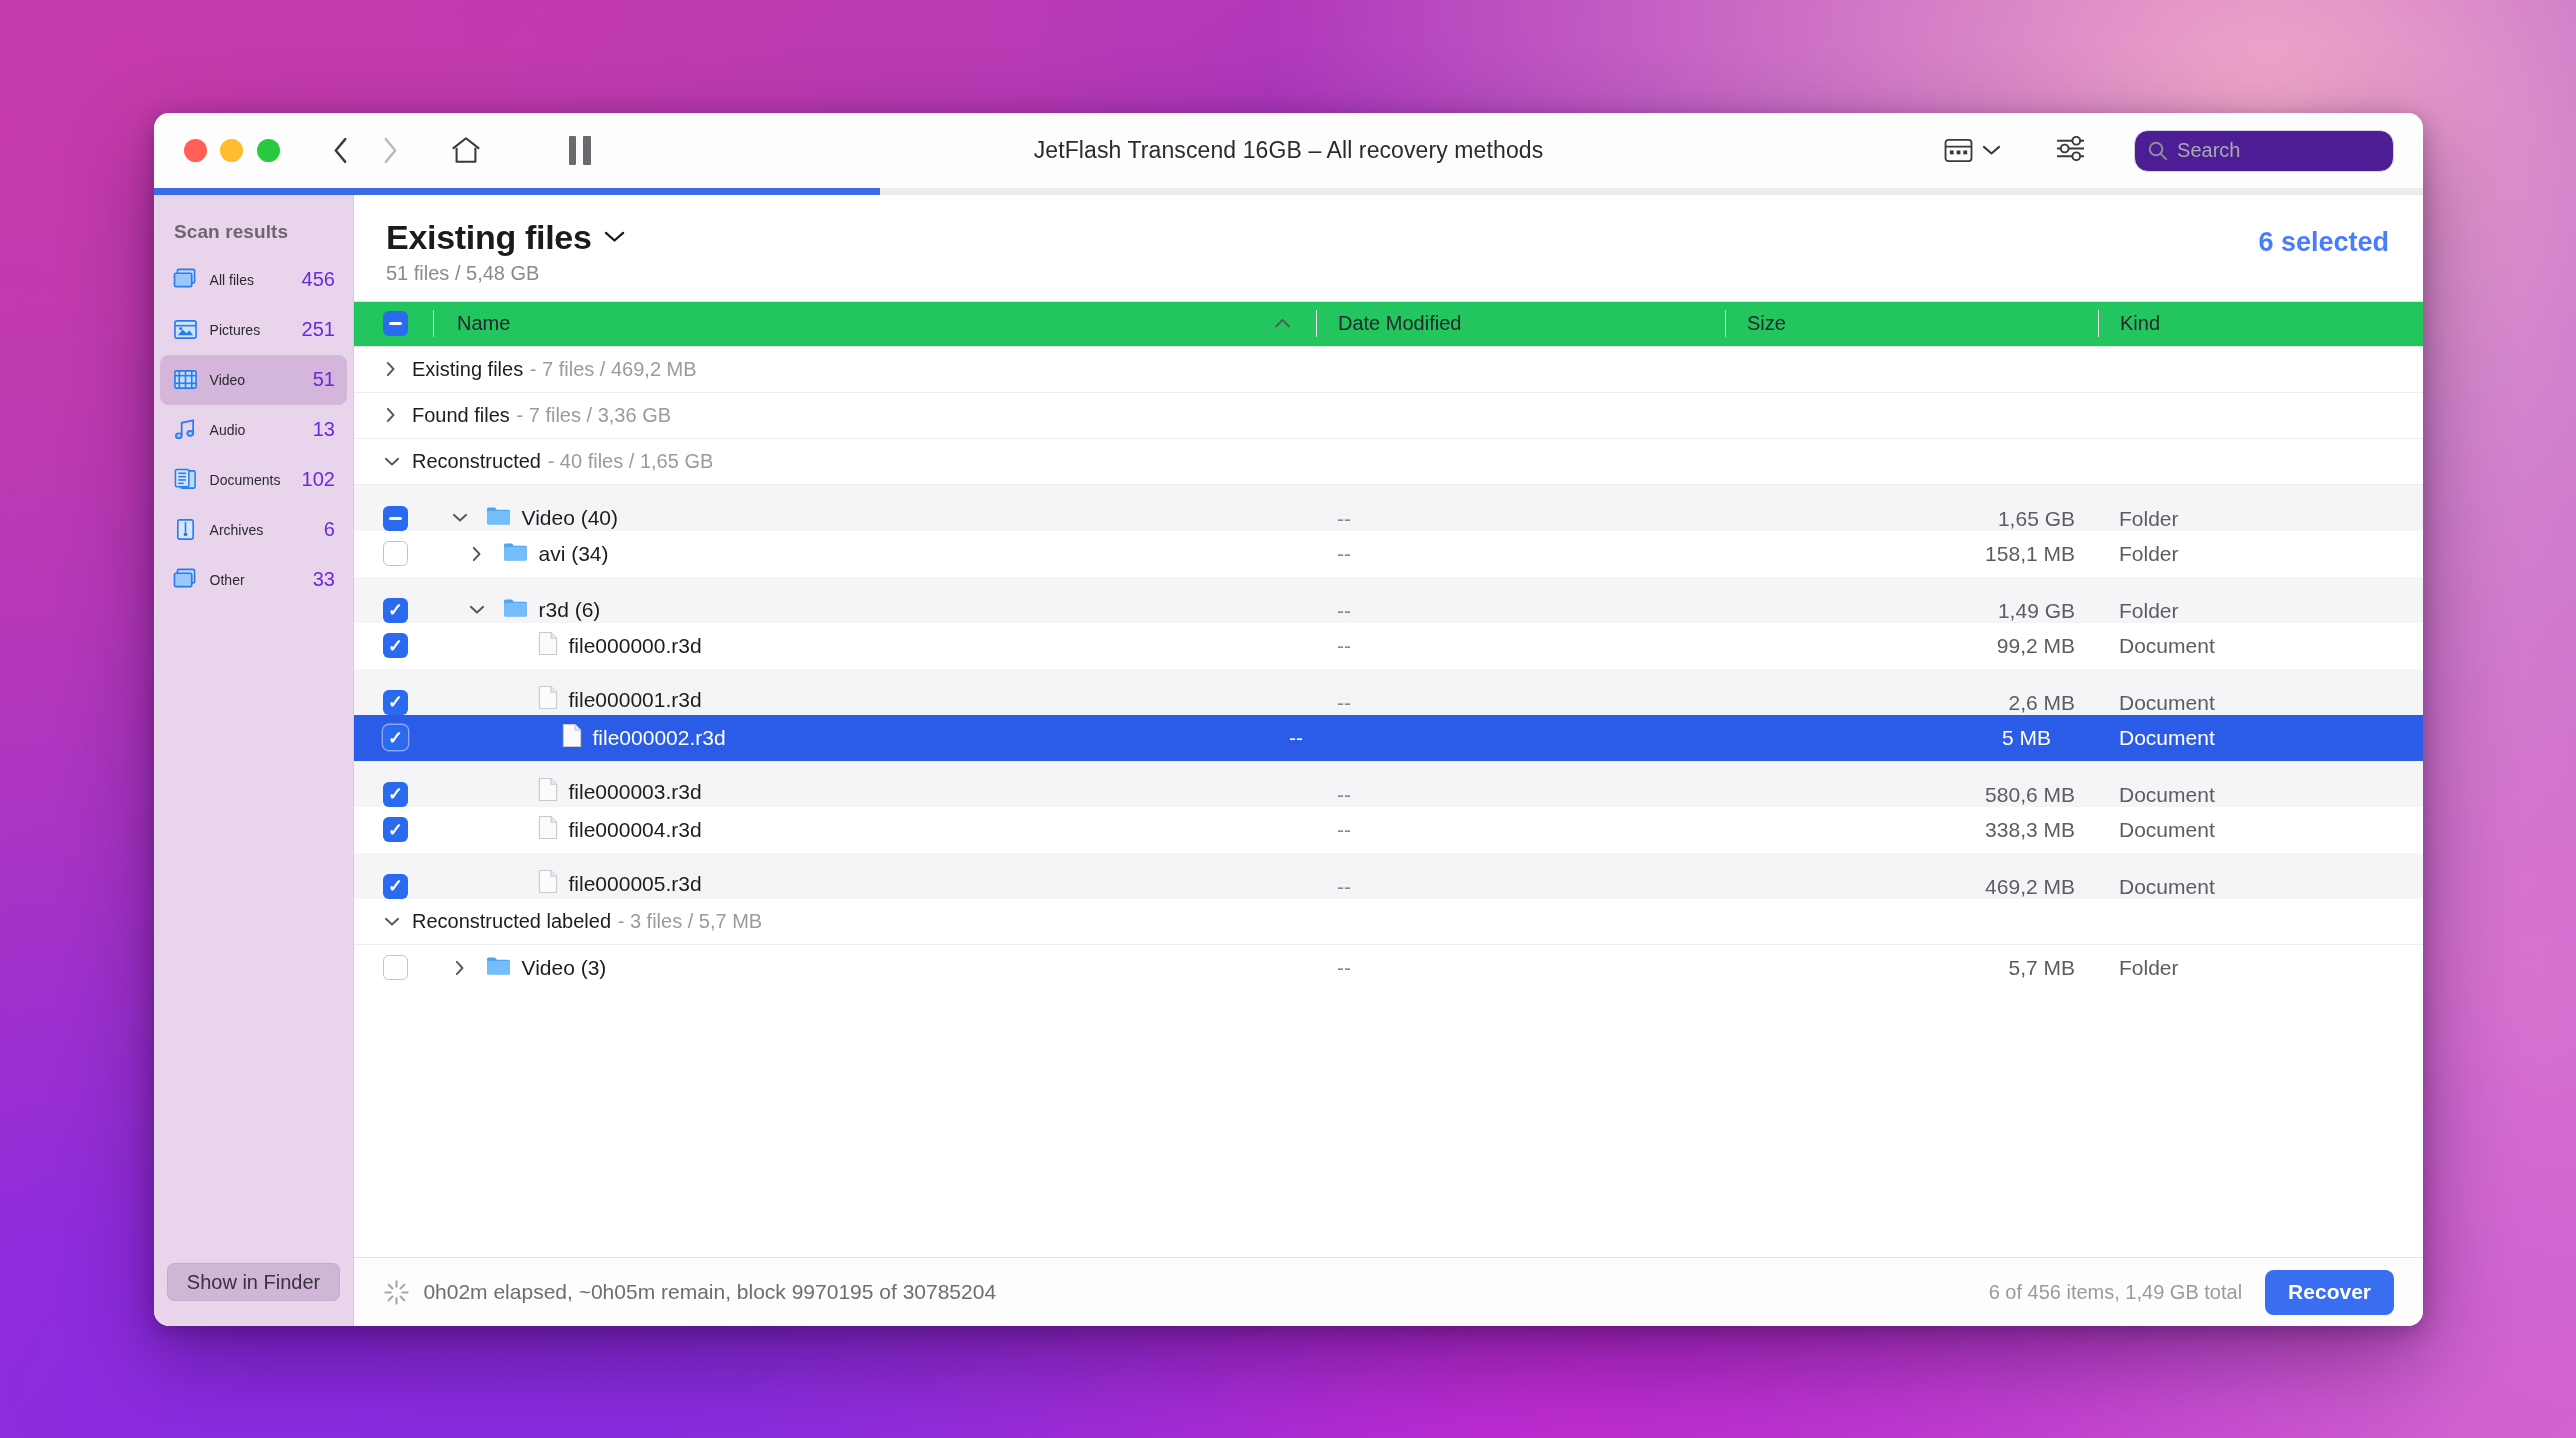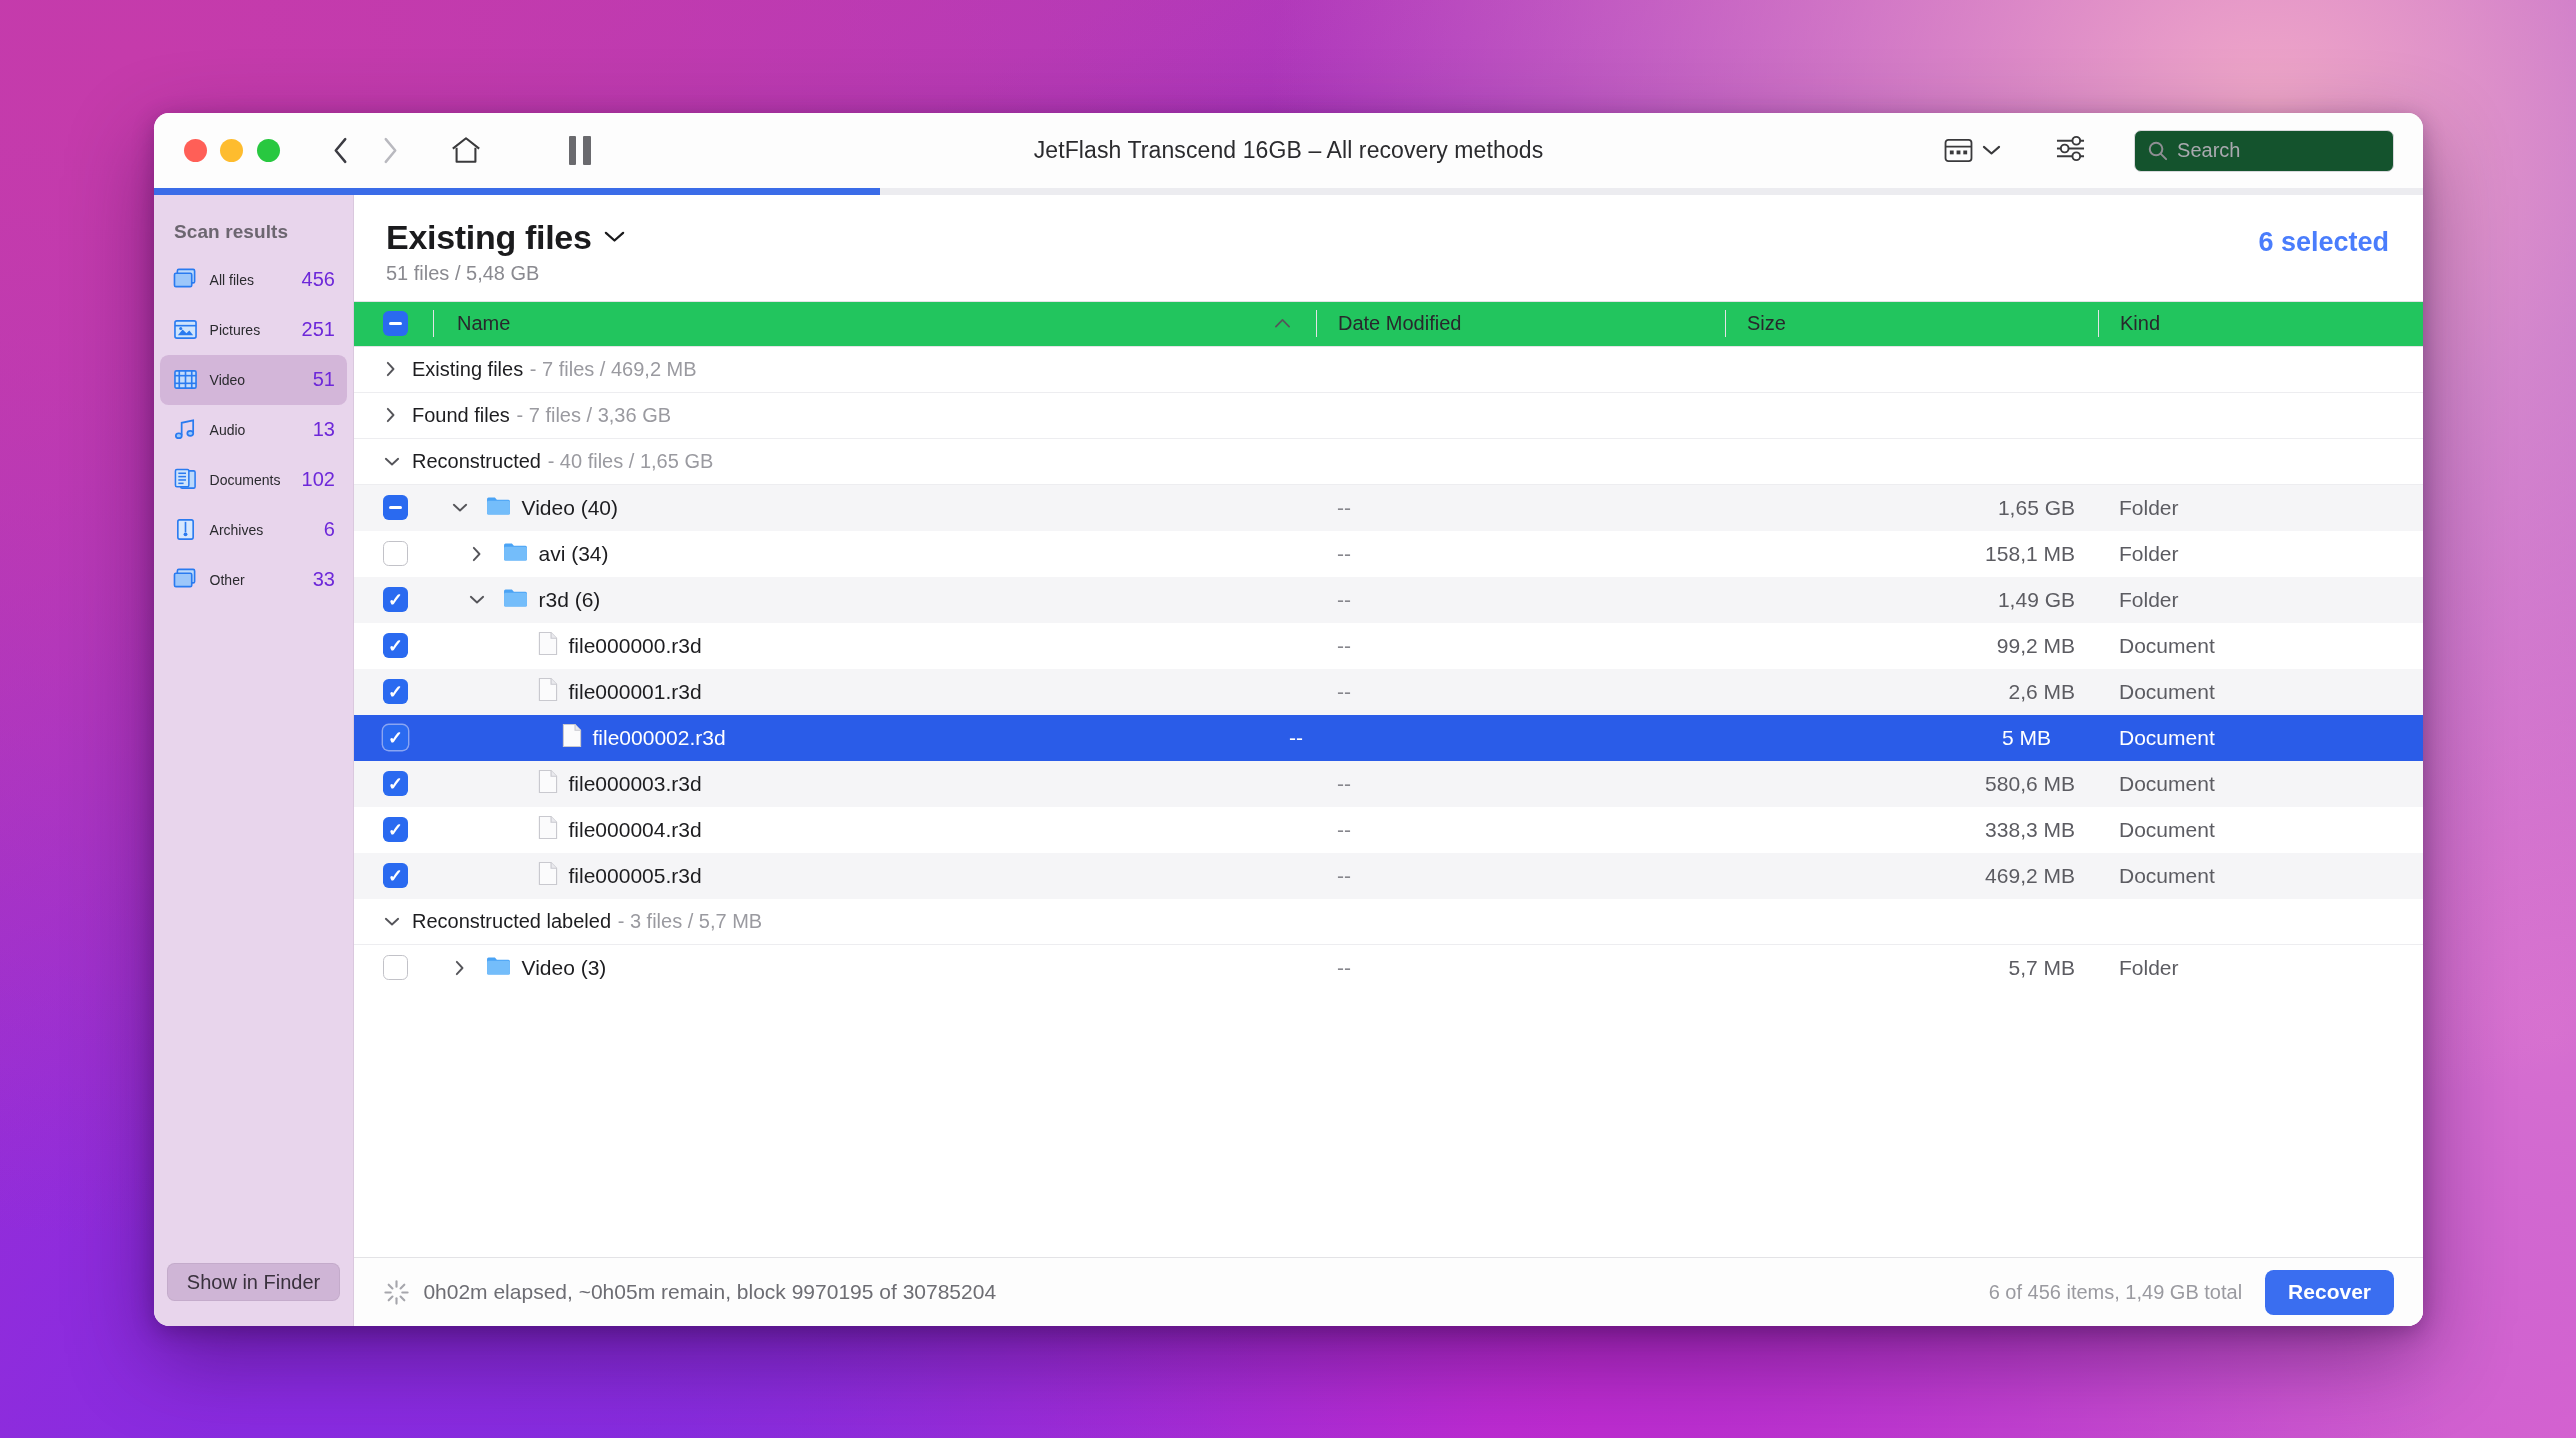--- a/index.html
+++ b/index.html
@@ -66,22 +66,22 @@
   .tb-right {
     margin-left:auto; display:flex; align-items:center; padding-right:29px; gap:5.7px;
   }
   .viewmode {
     display:flex; align-items:center; gap:9.6px; padding:5.7px 7.6px; color:#3a3a3c;
   }
   .tb-sliders { padding:5.7px 13.4px; color:#3a3a3c; margin-left:27px;}
   .search-box {
     margin-left:29px;
     width:260px; height:42px;
-    border:1px solid #d8d8dc; border-radius:7px;
-    background:#14532d;
+    border:1px solid #d8d8dc; border-radius:14px;
+    background:#4c1d95;
     display:flex; align-items:center; gap:9.6px;
     padding:0 11.5px;
   }
   .search-box .ph { color:#a9a9af; font-size:20px; }
 
   
   .progress-track {
     height:6.7px; flex:0 0 6.7px; background:#ececf0; position:relative;
   }
   .progress-fill { position:absolute; left:0; top:0; bottom:0; background:#3b6ce8; }
@@ -152,21 +152,21 @@
     height:46px; display:flex; align-items:center;
     padding-left:29px; font-size:20px;
     border-bottom:1px solid #ededf0;
     background:#fff;
   }
   .group-row .tw { width:29px; color:#55555a; font-size:18px; display:flex; align-items:center; }
   .group-name { color:#1d1d20; }
   .group-meta { color:#9a9aa0; margin-left:6.7px; }
 
   .file-row { height:46px; display:flex; align-items:center; padding-left:29px; font-size:21px; color:#1d1d20; }
-  .file-row.alt  { background:#f5f5f7; }
+  .file-row.alt  { background:#f5f5f7;align-items:flex-end; }
   .file-row.sel  { background:#2a5ce8; color:#fff;gap:24px; }
 
   .fr-check { width:50px; flex:0 0 50px; display:flex; align-items:center; }
   .fr-name  { flex:1; display:flex; align-items:center; gap:10.5px; min-width:0; }
   .fr-date  { width:409px; flex:0 0 409px; padding-left:21px; color:#86868c; }
   .fr-size  { width:373px; flex:0 0 373px; padding-right:23px; text-align:right; color:#5c5c62; }
   .fr-kind  { width:325px; flex:0 0 325px; padding-left:21px; color:#5c5c62; }
   .file-row.sel .fr-date,
   .file-row.sel .fr-size,
   .file-row.sel .fr-kind { color:#fff; }

